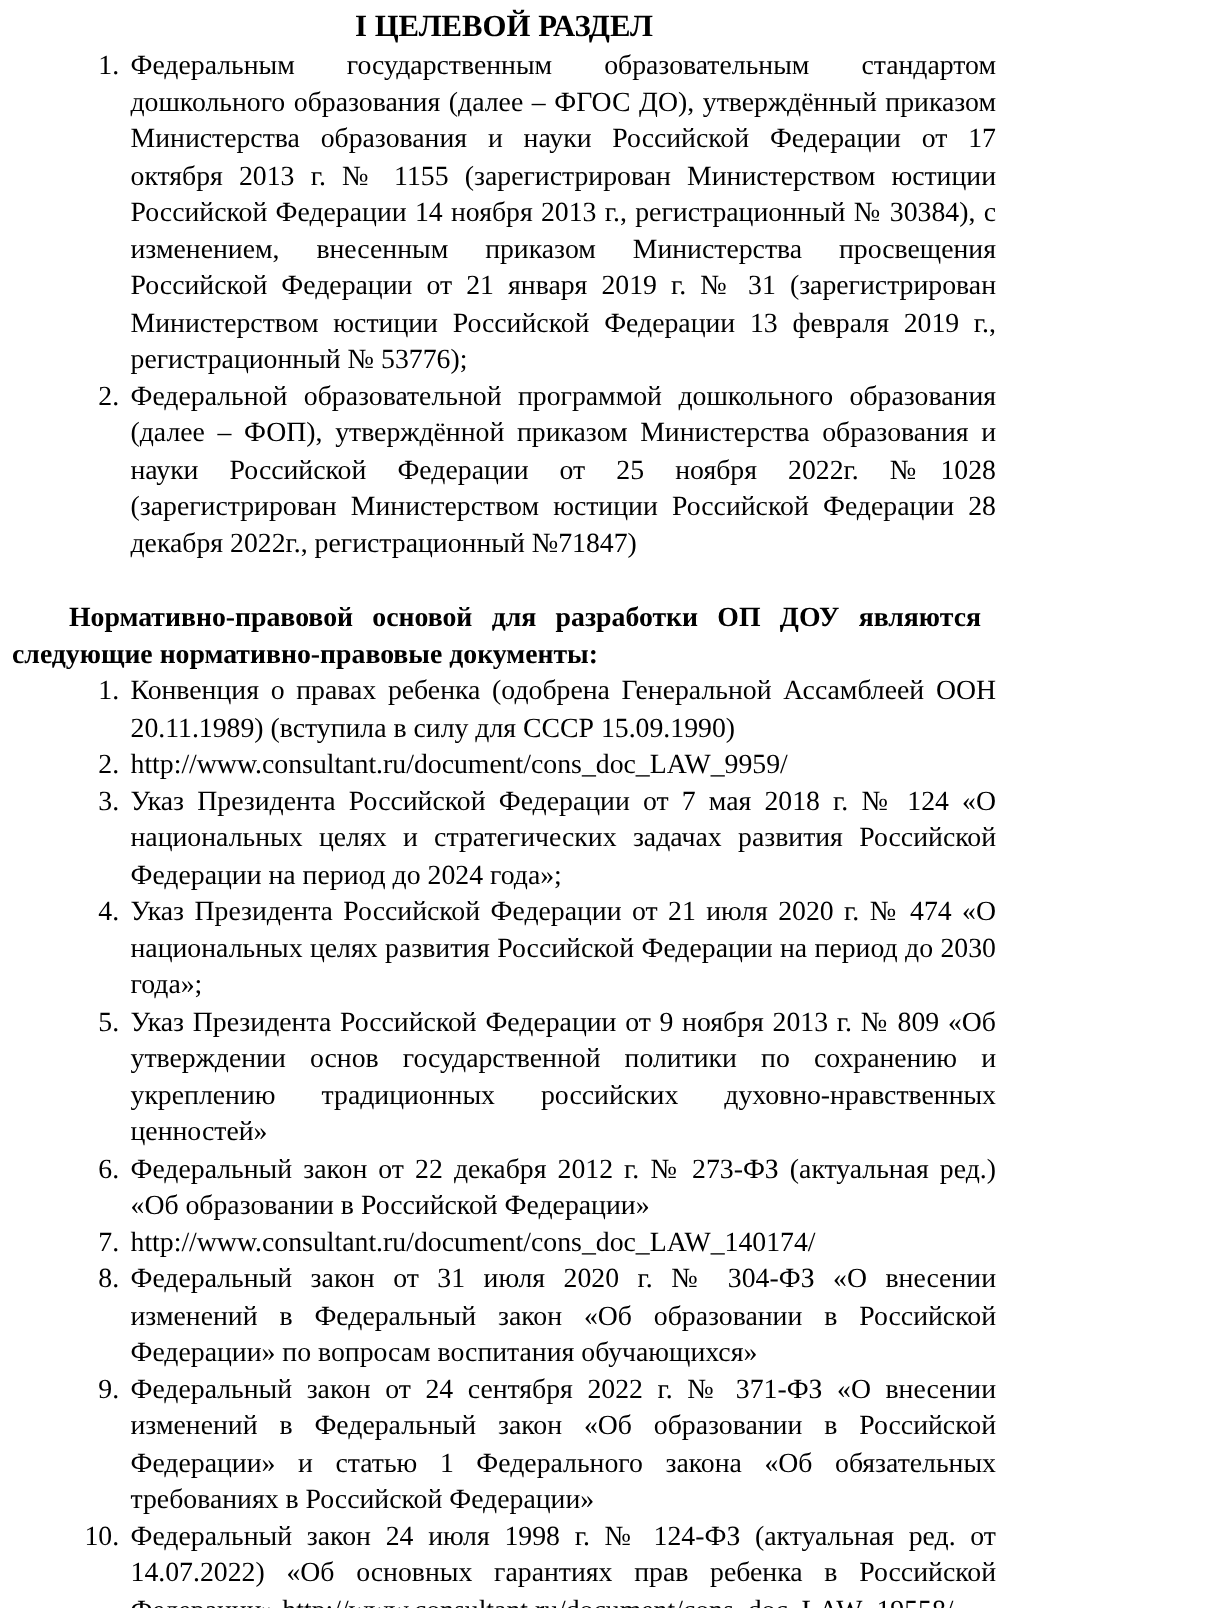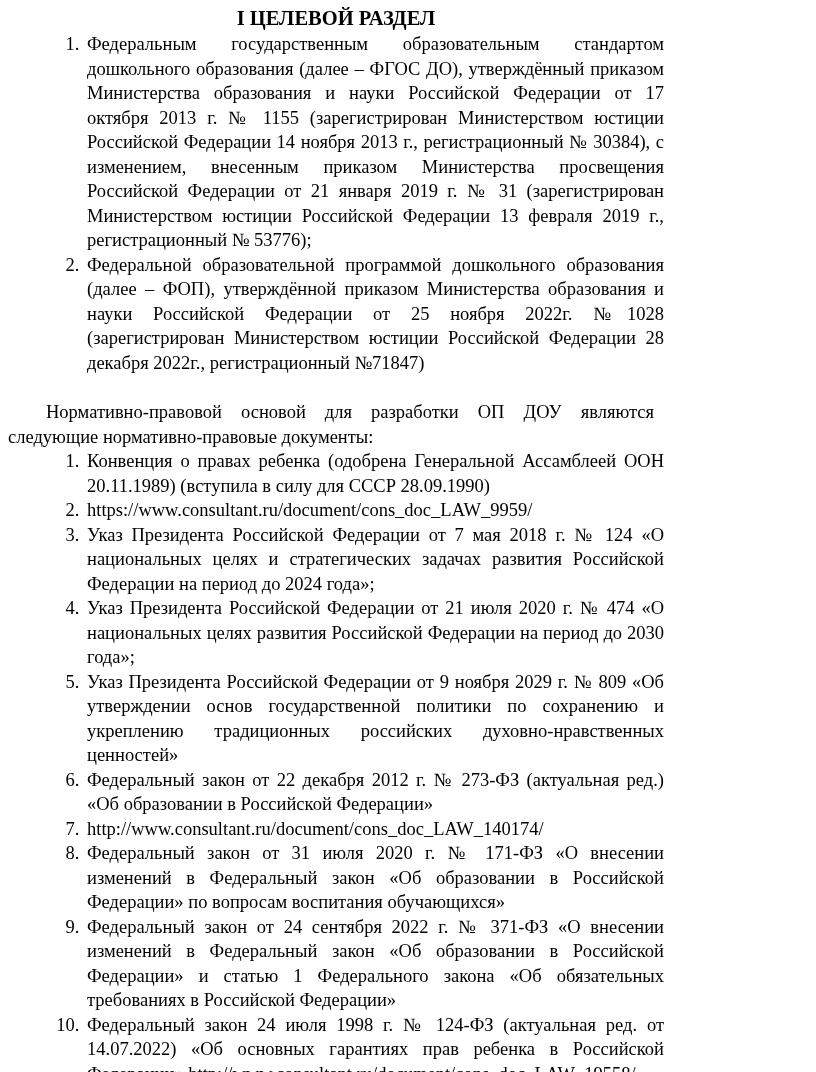--- a/index.html
+++ b/index.html
@@ -34,21 +34,21 @@
   ol.doc-list {
     margin: 0;
     padding-left: 76px;
   }
   ol.doc-list > li {
     text-align: justify;
     padding-left: 3px;
   }
   .legal-basis-heading {
     margin: 25px 10px 0 0;
-    font-weight: normal;
+    font-weight: bold;
     text-align: justify;
     text-indent: 38px;
   }
   .spacer-none { margin: 0; }
 </style>
 </head>
 <body>
 
 <div class="page">
 
@@ -57,25 +57,25 @@
 
 
   <ol class="doc-list spacer-none">
       <li>Федеральным государственным образовательным стандартом дошкольного образования (далее – ФГОС ДО), утверждённый приказом Министерства образования и науки Российской Федерации от 17 октября 2013 г. № 1155 (зарегистрирован Министерством юстиции Российской Федерации 14 ноября 2013 г., регистрационный № 30384), с изменением, внесенным приказом Министерства просвещения Российской Федерации от 21 января 2019 г. № 31 (зарегистрирован Министерством юстиции Российской Федерации 13 февраля 2019 г., регистрационный № 53776);</li>
       <li>Федеральной образовательной программой дошкольного образования (далее – ФОП), утверждённой приказом Министерства образования и науки Российской Федерации от 25 ноября 2022г. №1028 (зарегистрирован Министерством юстиции Российской Федерации 28 декабря 2022г., регистрационный №71847)</li>
     </ol>
 
   <p class="legal-basis-heading">Нормативно-правовой основой для разработки ОП ДОУ являются следующие нормативно-правовые документы:</p>
 
   <ol class="doc-list spacer-none">
-      <li>Конвенция о правах ребенка (одобрена Генеральной Ассамблеей ООН 20.11.1989) (вступила в силу для СССР 28.09.1990)</li>
-      <li>https://www.consultant.ru/document/cons_doc_LAW_9959/</li>
+      <li>Конвенция о правах ребенка (одобрена Генеральной Ассамблеей ООН 20.11.1989) (вступила в силу для СССР 15.09.1990)</li>
+      <li>http://www.consultant.ru/document/cons_doc_LAW_9959/</li>
       <li>Указ Президента Российской Федерации от 7 мая 2018 г. № 124 «О национальных целях и стратегических задачах развития Российской Федерации на период до 2024 года»;</li>
       <li>Указ Президента Российской Федерации от 21 июля 2020 г. № 474 «О национальных целях развития Российской Федерации на период до 2030  года»;</li>
-      <li>Указ Президента Российской Федерации от 9 ноября 2029 г. № 809 «Об утверждении основ государственной политики по сохранению и укреплению традиционных российских духовно-нравственных ценностей»</li>
+      <li>Указ Президента Российской Федерации от 9 ноября 2013 г. № 809 «Об утверждении основ государственной политики по сохранению и укреплению традиционных российских духовно-нравственных ценностей»</li>
       <li>Федеральный закон от 22 декабря 2012 г. № 273-ФЗ (актуальная ред.) «Об образовании в Российской Федерации»</li>
       <li>http://www.consultant.ru/document/cons_doc_LAW_140174/</li>
-      <li>Федеральный закон от 31 июля 2020 г. № 171-ФЗ «О внесении изменений в Федеральный закон «Об образовании в Российской Федерации» по вопросам воспитания обучающихся»</li>
+      <li>Федеральный закон от 31 июля 2020 г. № 304-ФЗ «О внесении изменений в Федеральный закон «Об образовании в Российской Федерации» по вопросам воспитания обучающихся»</li>
       <li>Федеральный закон от 24 сентября 2022 г. № 371-ФЗ «О внесении изменений в Федеральный закон «Об образовании в Российской Федерации» и статью 1 Федерального закона «Об обязательных требованиях в Российской Федерации»</li>
       <li>Федеральный закон 24 июля 1998 г. № 124-ФЗ (актуальная ред. от 14.07.2022) «Об основных гарантиях прав ребенка в Российской Федерации» http://www.consultant.ru/document/cons_doc_LAW_19558/</li>
     </ol>
 
 </div>
 
 </body></html>

